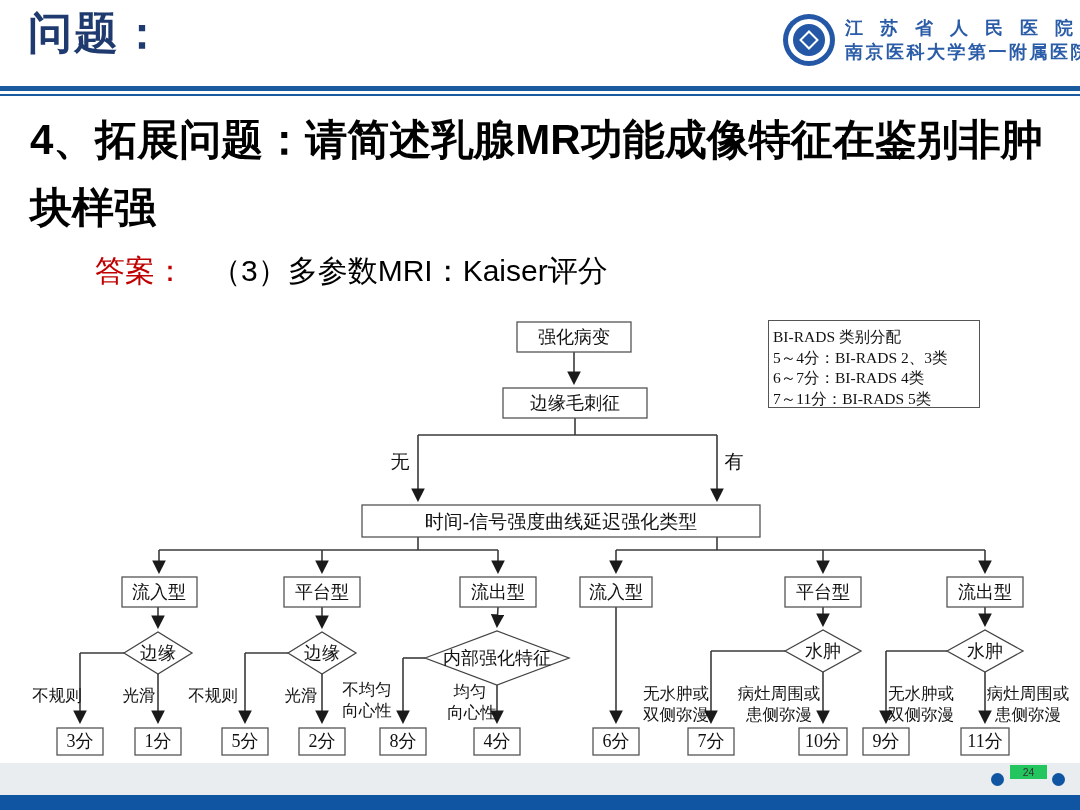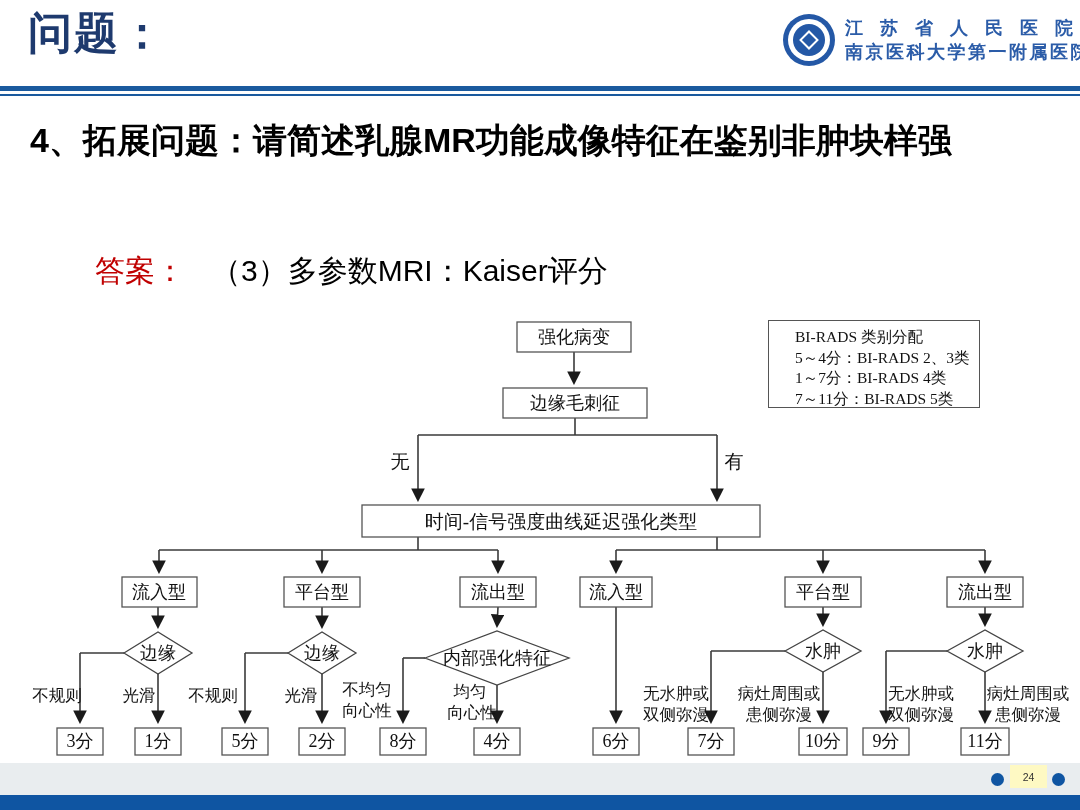--- a/index.html
+++ b/index.html
@@ -15,47 +15,47 @@
   .logo{position:relative;width:52px;height:52px;border-radius:50%;background:#2458a6;flex:0 0 auto;}
   .logo .ring{position:absolute;left:5px;top:5px;width:42px;height:42px;border-radius:50%;background:#fff;}
   .logo .disc{position:absolute;left:10px;top:10px;width:32px;height:32px;border-radius:50%;background:#2458a6;}
   .logo .diamond{position:absolute;left:19px;top:19px;width:14px;height:14px;border:2px solid #fff;
                  transform:rotate(45deg);box-sizing:border-box;background:#2458a6;}
   .hospital-text{color:#2b5ca8;font-weight:bold;font-family:"Liberation Serif","DejaVu Serif",serif;}
   .hospital-text .l1{font-size:18px;letter-spacing:17px;white-space:nowrap;}
   .hospital-text .l2{font-size:18px;letter-spacing:2.5px;white-space:nowrap;}
 
   
-  .question{position:absolute;left:30px;top:106px;width:1035px;font-size:34px;font-weight:900;
+  .question{position:absolute;left:30px;top:106px;width:1035px;font-size:42px;font-weight:900;
             color:#000;line-height:68px;}
   .answer{position:absolute;left:95px;top:251px;font-size:30px;font-weight:400;white-space:nowrap;}
   .answer .lbl{color:#c00000;margin-right:26px;}
   .answer .txt{color:#000;}
 
   
   .legend{position:absolute;left:768px;top:320px;width:212px;height:88px;border:1.4px solid #555;
-          box-sizing:border-box;padding:6px 0 0 26px;background:#fff;
+          box-sizing:border-box;padding:6px 0 0 4px;background:#fff;
           font-family:"Liberation Serif","DejaVu Serif",serif;font-size:15.5px;color:#111;line-height:20.5px;}
 
   
   svg.flow{position:absolute;left:0;top:0;width:1080px;height:810px;}
   svg.flow text{font-family:"Liberation Serif","DejaVu Serif",serif;fill:#111;}
   .node-rect{fill:#ffffff;stroke:#555;stroke-width:1.3;}
   .node-poly{fill:#ffffff;stroke:#444;stroke-width:1.3;}
   .flow-line{stroke:#3a3a3a;stroke-width:1.6;fill:none;}
   .nd{font-size:18px;text-anchor:middle;}
   .nd-big{font-size:19px;text-anchor:middle;}
   .lab{font-size:16.5px;text-anchor:middle;}
   .yn{font-size:19px;text-anchor:middle;}
 
   
   .footer-strip{position:absolute;left:0;top:763px;width:1080px;height:32px;background:#e9edef;}
   .footer-bar{position:absolute;left:0;top:795px;width:1080px;height:15px;background:#0f55a2;}
   .dot{position:absolute;width:13px;height:13px;border-radius:50%;background:#0f55a2;top:773px;}
-  .page-box{position:absolute;left:1010px;top:765px;width:37px;height:23px;background:#fef9c3;
+  .page-box{position:absolute;left:1010px;top:765px;width:37px;height:14px;background:#22c55e;
             display:flex;align-items:center;justify-content:center;font-size:10.5px;color:#333;}
 </style>
 </head>
 <body>
 
 <div class="slide">
 
   <div class="page-title">问题：</div>
   <div class="hospital">
     <div class="logo">
@@ -73,21 +73,21 @@
   <div class="question">
     <div>4、拓展问题：请简述乳腺MR功能成像特征在鉴别非肿块样强</div>
   </div>
   <div class="answer">
     <span class="lbl">答案：</span><span class="txt">（3）多参数MRI：Kaiser评分</span>
   </div>
 
   <div class="legend">
     <div>BI-RADS 类别分配</div>
     <div>5～4分：BI-RADS 2、3类</div>
-    <div>1～7分：BI-RADS 4类</div>
+    <div>6～7分：BI-RADS 4类</div>
     <div>7～11分：BI-RADS 5类</div>
   </div>
 
   <svg class="flow" viewBox="0 0 1080 810">
     <defs>
       <marker id="arrow" viewBox="0 0 10 10" refX="8.5" refY="5" markerWidth="8.5" markerHeight="8.5" orient="auto-start-reverse">
         <path d="M0,0 L10,5 L0,10 z" fill="#1a1a1a"></path>
       </marker>
     </defs>
 

